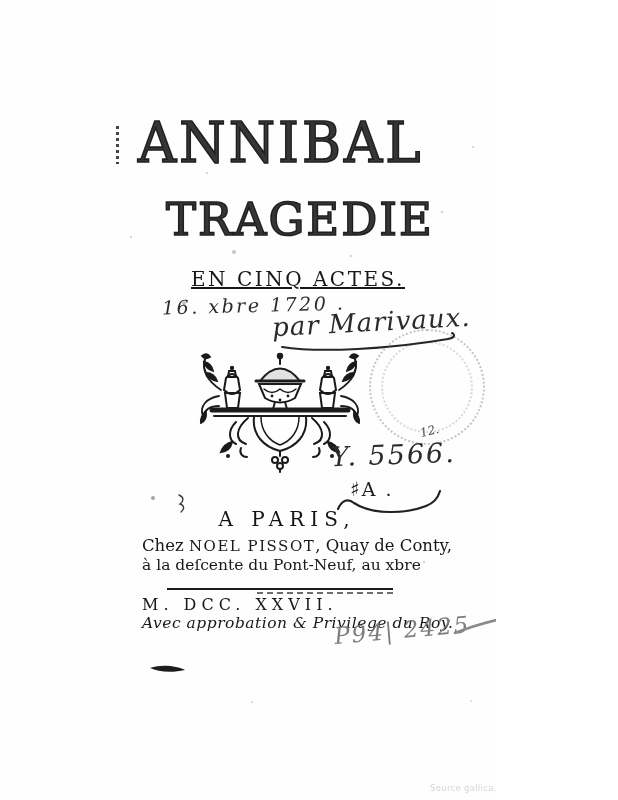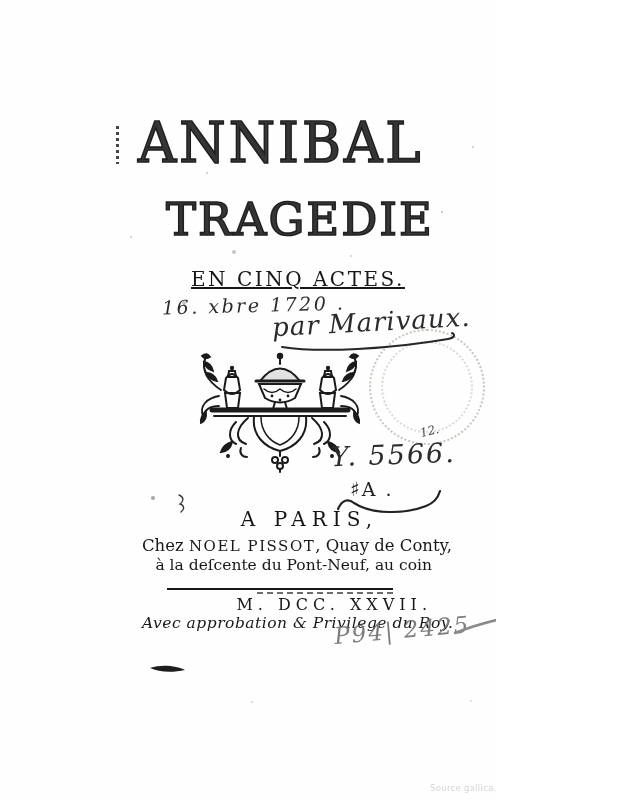--- a/index.html
+++ b/index.html
@@ -27,22 +27,22 @@
   .hw{font-style:italic;color:#2b2b2b;white-space:nowrap;}
   .hw-date{left:162px;top:294px;font-size:19px;letter-spacing:2.5px;transform:rotate(-1.5deg);}
   .hw-author{left:272px;top:307px;font-size:26px;letter-spacing:1px;transform:rotate(-3deg);}
   .hw-note12{left:420px;top:424px;font-size:12px;transform:rotate(-14deg);color:#4a4a4a;}
   .hw-shelfmark{left:331px;top:439px;font-size:27px;letter-spacing:2px;transform:rotate(-2deg);}
   .stamp-a{left:350px;top:477px;font-size:19px;letter-spacing:2px;color:#1e1e1e;white-space:nowrap;}
   .stamp-a .glyph{font-family:"DejaVu Sans",sans-serif;font-weight:bold;font-size:20px;}
   .hw-pencil{left:334px;top:617px;font-size:23px;color:#7d7d7d;letter-spacing:2px;transform:rotate(-5deg);font-style:italic;}
 
   
-  .city-line{left:196px;top:507px;width:182px;text-align:right;font-size:20px;letter-spacing:6px;white-space:nowrap;color:#141414;}
-  .imp{left:142px;width:290px;text-align:right;white-space:nowrap;color:#181818;}
+  .city-line{left:196px;top:507px;width:182px;text-align:center;font-size:20px;letter-spacing:6px;white-space:nowrap;color:#141414;}
+  .imp{left:142px;width:290px;text-align:left;white-space:nowrap;color:#181818;}
   .imp-pub{top:536px;font-size:16.5px;}
   .imp-pub .pubname{letter-spacing:1.5px;font-size:15px;}
   .imp-a1{top:556px;font-size:15.5px;}
   .imp-a2{top:573px;font-size:15.5px;}
   .rule-solid{left:167px;top:588px;width:226px;height:2px;background:#1a1a1a;}
   .rule-dashed{left:257px;top:592px;width:136px;height:0;border-top:2px dashed #3c3c3c;opacity:.75;}
   .year-line{top:595px;font-size:16px;letter-spacing:5px;}
   .priv-line{top:614px;font-size:15.5px;font-style:italic;letter-spacing:.5px;}
 
   
@@ -151,21 +151,21 @@
     <div class="inner"></div>
   </div>
 
   <div class="abs hw hw-note12">12.</div>
   <div class="abs hw hw-shelfmark">Y. 5566.</div>
 
   <div class="abs stamp-a"><span class="glyph">♯</span><span>A .</span></div>
 
   <div class="abs city-line">A PARIS,</div>
   <div class="abs imp imp-pub"><span>Chez </span><span class="pubname">NOEL PISSOT</span><span>, Quay de Conty,</span></div>
-  <div class="abs imp imp-a1">à la deſcente du Pont-Neuf, au coin</div>
+  <div class="abs imp imp-a1">à la deſcente du Pont-Neuf, au xbre</div>
 
   <div class="abs rule-solid"></div>
   <div class="abs rule-dashed"></div>
 
   <div class="abs imp year-line">M. DCC. XXVII.</div>
   <div class="abs imp priv-line">Avec approbation &amp; Privilege du Roy.</div>
 
   <div class="abs hw hw-pencil">P94| 2425</div>
 
   <svg class="abs strokes-layer" width="618" height="800" viewBox="0 0 618 800">

